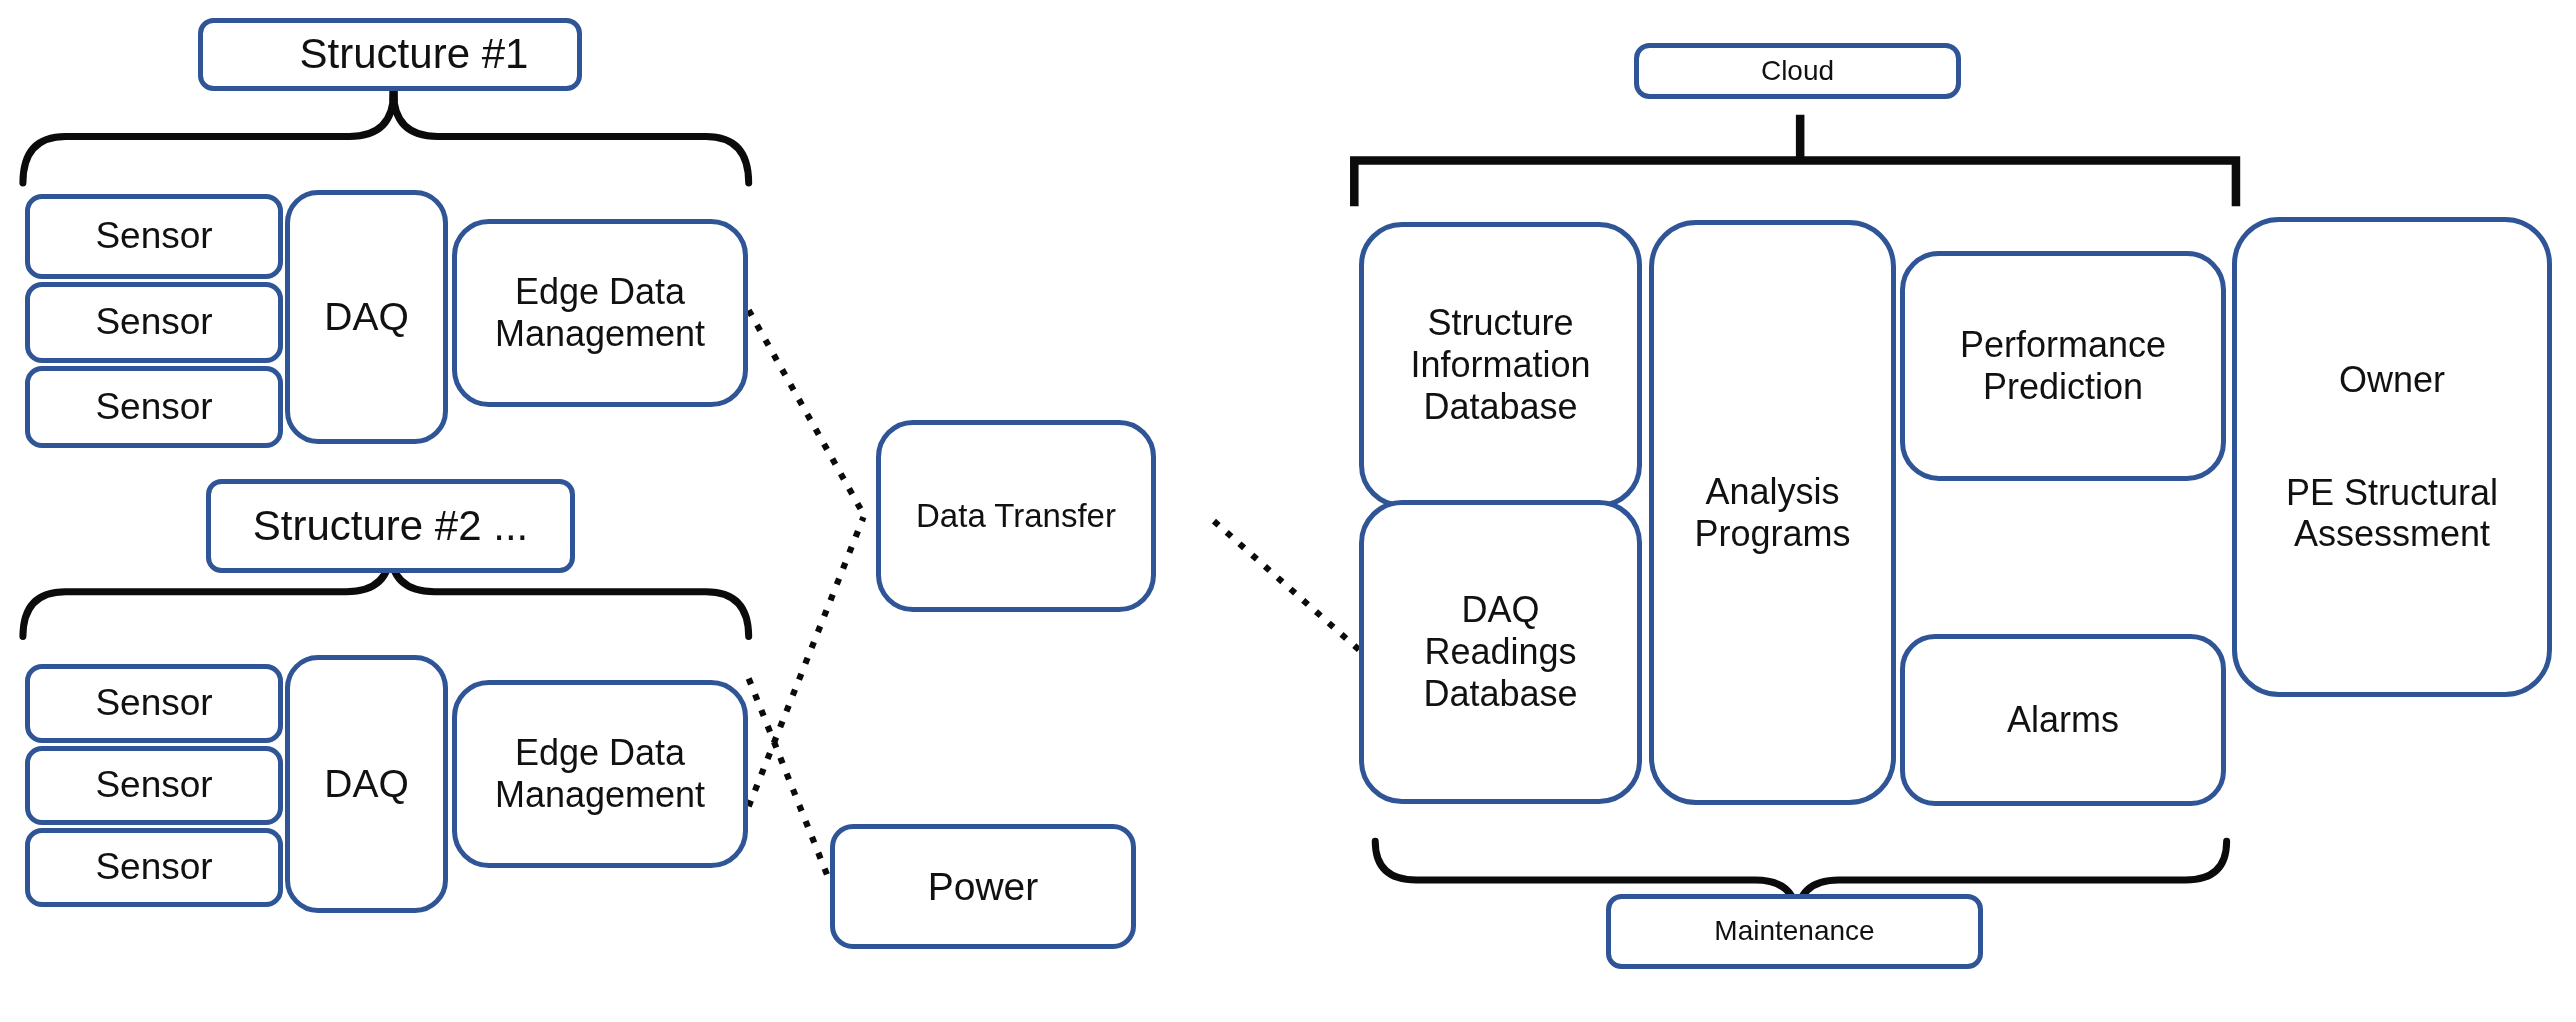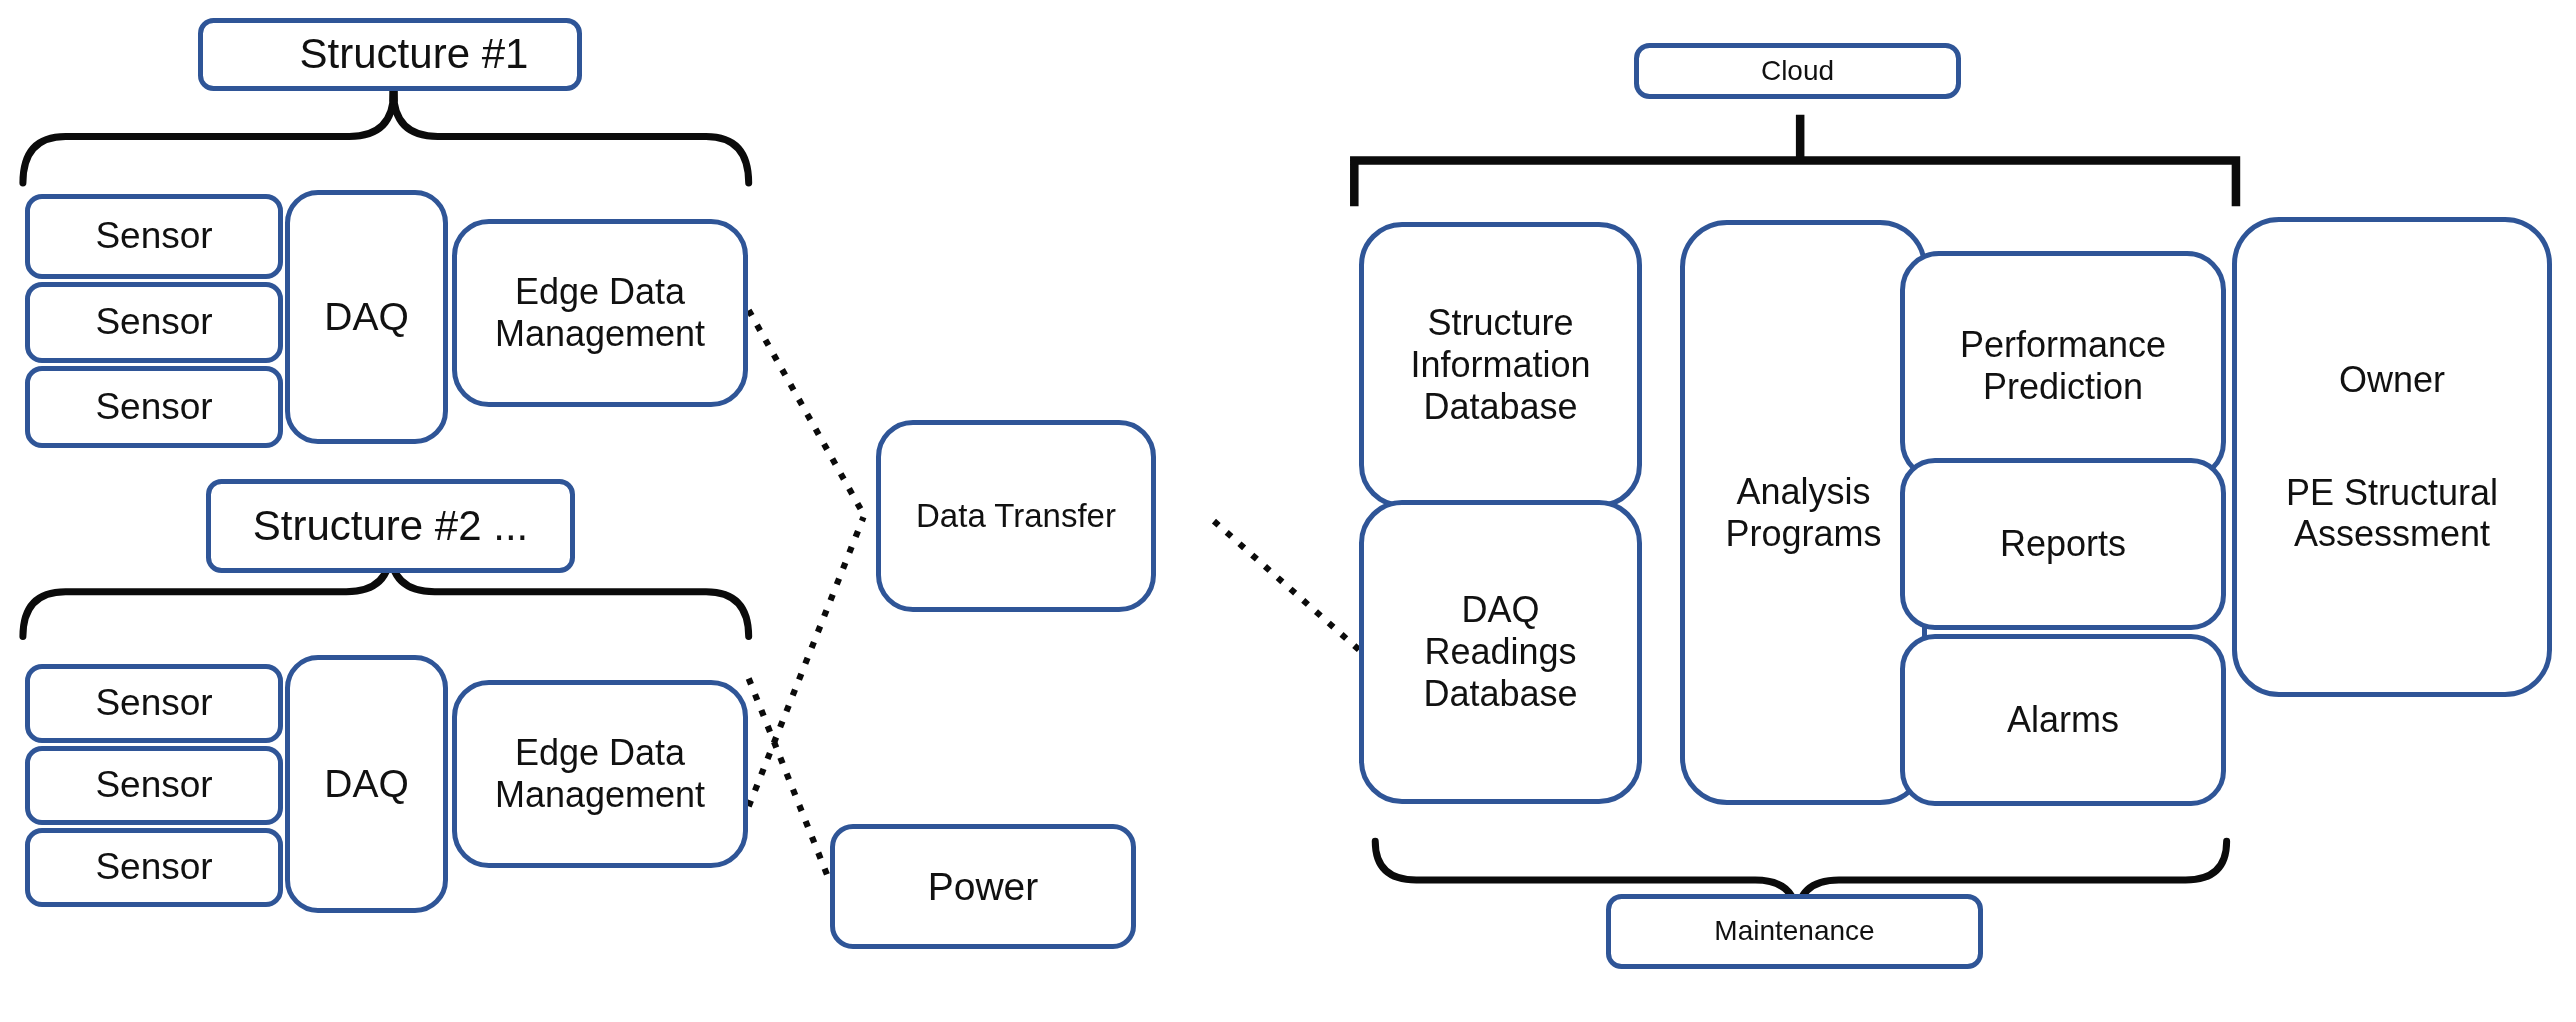--- a/index.html
+++ b/index.html
@@ -74,25 +74,24 @@
   <div class="box" style="left:876px;top:420px;width:280px;height:192px;border-radius:37px;font-size:33px;">Data Transfer</div>
 
   <div class="box" style="left:830px;top:824px;width:306px;height:125px;border-radius:23px;font-size:39px;">Power</div>
 
   <div class="box lbl" style="left:1634px;top:43px;width:327px;height:56px;font-size:28px;">Cloud</div>
 
   <div class="box" style="left:1359px;top:222px;width:283px;height:286px;border-radius:43px;font-size:36px;padding:0 35px;">Structure Information Database</div>
 
   <div class="box" style="left:1359px;top:500px;width:283px;height:304px;border-radius:43px;font-size:36px;padding:0 54px;">DAQ Readings Database</div>
 
-  <div class="box" style="left:1649px;top:220px;width:247px;height:585px;border-radius:47px;font-size:36px;padding:0 31px;margin-left:31px;">Analysis Programs</div>
+  <div class="box" style="left:1649px;top:220px;width:247px;height:585px;border-radius:47px;font-size:36px;padding:0 31px;">Analysis Programs</div>
 
   <div class="box" style="left:1900px;top:223px;width:326px;height:230px;border-radius:39px;font-size:36px;padding:0 43px;margin-top:28px;">Performance Prediction</div>
 
-  <div class="box" style="left:1900px;top:458px;width:326px;height:172px;border-radius:35px;font-size:36px;">Reports</div>
 
   <div class="box" style="left:1900px;top:634px;width:326px;height:172px;border-radius:35px;font-size:36px;">Alarms</div>
 
   <div class="box" style="left:2232px;top:217px;width:320px;height:480px;border-radius:47px;font-size:36px;padding:0 31px;">
     <span>Owner</span>
     <span class="gap"></span>
     <span>PE Structural Assessment</span>
   </div>
 
   <div class="box lbl" style="left:1606px;top:894px;width:377px;height:75px;font-size:28px;">Maintenance</div>

